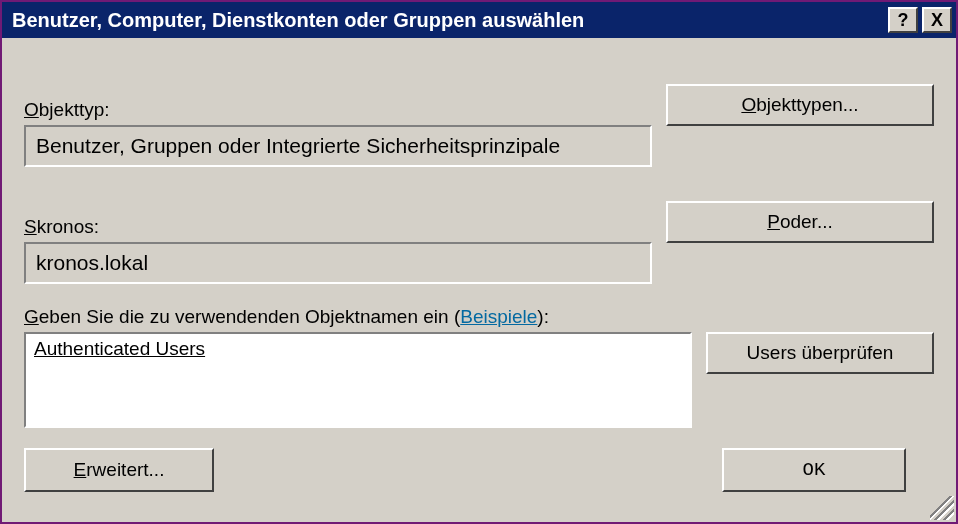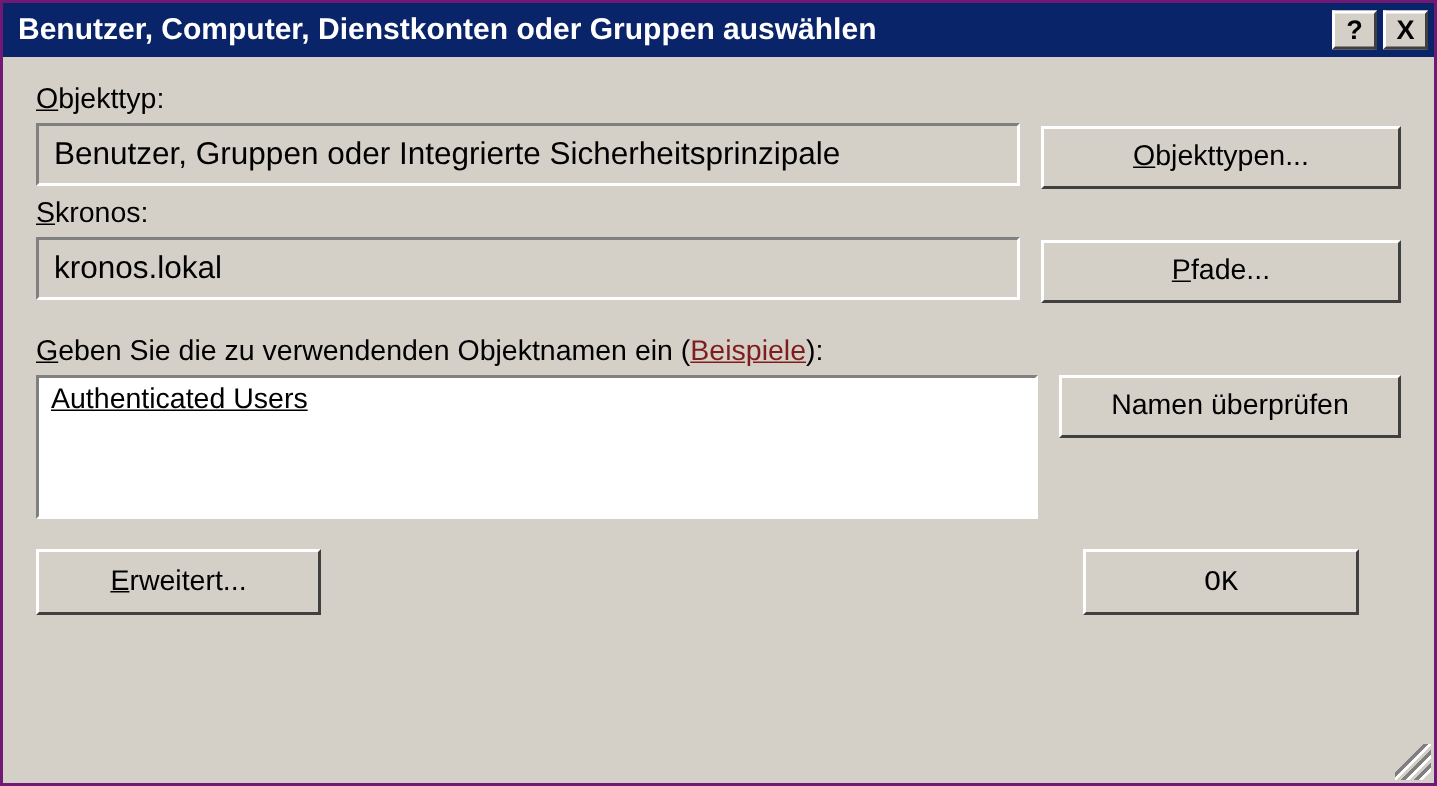--- a/index.html
+++ b/index.html
@@ -57,20 +57,21 @@
   .row {
     display: flex;
     align-items: flex-start;
     gap: 14px;
     margin-bottom: 6px;
   }
   .left-col {
     flex: 1;
     display: flex;
     flex-direction: column;
+    margin-top: 43px;
   }
   .label {
     margin-bottom: 4px;
     font-size: 19px;
   }
   .sunken-field {
     background: #d4d0c8;
     border-top: 2px solid #808080;
     border-left: 2px solid #808080;
     border-right: 2px solid #fff;
@@ -89,21 +90,21 @@
     border-bottom: 2px solid #404040;
     font-size: 19px;
     cursor: pointer;
     display: flex;
     align-items: center;
     justify-content: center;
     font-family: inherit;
     padding: 0 8px;
   }
   .btn-right {
-    width: 240px;
+    width: 268px;
     height: 42px;
     margin-top: 28px;
   }
   .spacer { height: 16px; }
   .textarea-block {
     display: flex;
     gap: 14px;
     align-items: flex-start;
   }
   .textarea-wrap {
@@ -117,21 +118,21 @@
     border-right: 2px solid #fff;
     border-bottom: 2px solid #fff;
     height: 96px;
     padding: 4px 8px;
     font-size: 19px;
   }
   .names-area .entered {
     text-decoration: underline;
   }
   .link {
-    color: #7f1d1d;
+    color: #0369a1;
     text-decoration: underline;
     cursor: pointer;
   }
   .btn-check {
     width: 228px;
     height: 42px;
   }
   .bottom-row {
     display: flex;
     align-items: center;
@@ -184,37 +185,37 @@
     </div>
 
     <div class="row">
       <div class="left-col">
         <div class="label"><span class="underline-accel">S</span><span>kronos:</span></div>
         <div class="sunken-field">
           <span>kronos.lokal</span>
         </div>
       </div>
       <button class="btn btn-right">
-          <span><span class="underline-accel">P</span><span>fade...</span></span>
+          <span><span class="underline-accel">P</span><span>oder...</span></span>
         </button>
     </div>
 
     <div class="spacer"></div>
 
     <div class="label">
       <span class="underline-accel">G</span><span>eben Sie die zu verwendenden Objektnamen ein (</span><span class="link">Beispiele</span><span>):</span>
     </div>
 
     <div class="textarea-block">
       <div class="textarea-wrap">
         <div class="names-area">
           <span class="entered">Authenticated Users</span>
         </div>
       </div>
-      <button class="btn btn-check">Namen überprüfen</button>
+      <button class="btn btn-check">Users überprüfen</button>
     </div>
 
     <div class="bottom-row">
       <button class="btn btn-bottom btn-erweitert">
           <span><span class="underline-accel">E</span><span>rweitert...</span></span>
         </button>
       <div class="bottom-spacer"></div>
       <button class="btn btn-bottom btn-ok">OK</button>
       <div style="width:28px"></div>
     </div>

